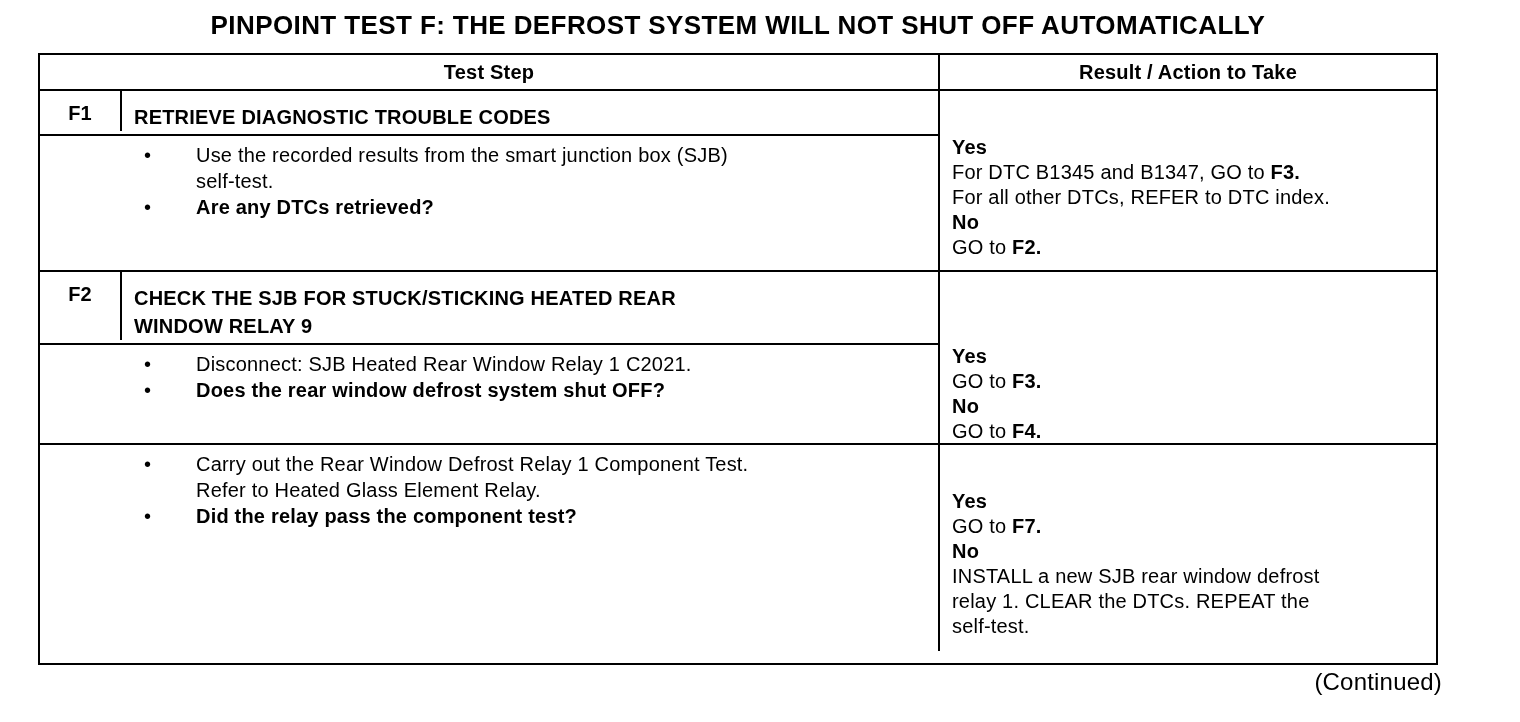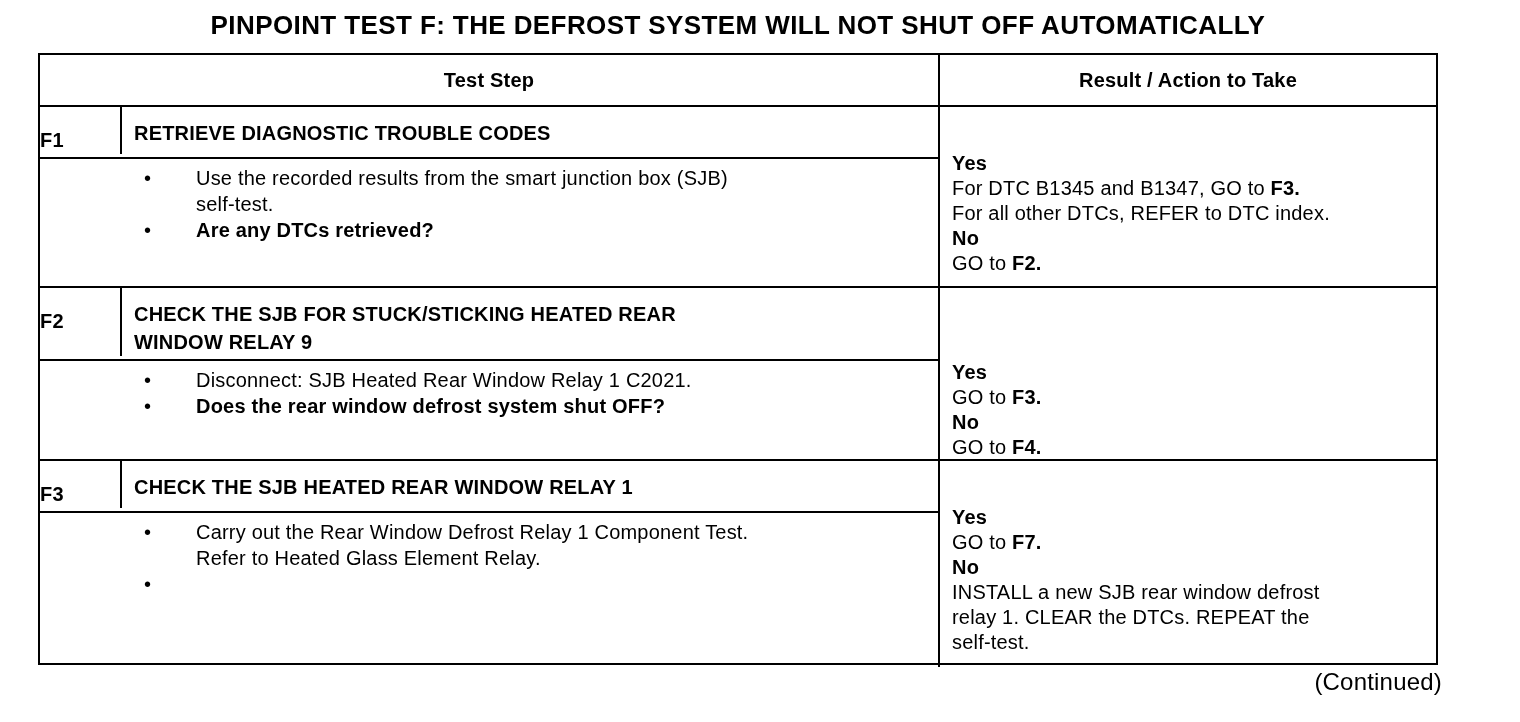--- a/index.html
+++ b/index.html
@@ -18,39 +18,39 @@
     font-size: 26px; font-weight: bold; letter-spacing: 0.4px;
     white-space: pre;
   }
   .ptable {
     position: absolute;
     top: 53px; left: 38px;
     width: 1400px; height: 612px;
     border: 2px solid #000;
     background: #fff;
   }
-  .thead { display: flex; height: 52px; border-bottom: 2px solid #000; }
+  .thead { display: flex; height: 36px; border-bottom: 2px solid #000; }
   .th {
     display: flex; align-items: center; justify-content: center;
     font-size: 20px; font-weight: bold; letter-spacing: 0.2px;
   }
   .th-left { flex: 0 0 900px; border-right: 2px solid #000; }
   .th-right { flex: 1; }
 
   .group { display: flex; }
   .g1 { height: 181px; border-bottom: 2px solid #000; }
   .g2 { height: 173px; border-bottom: 2px solid #000; }
   .g3 { height: 206px; }
 
   .g-left { flex: 0 0 900px; border-right: 2px solid #000; display: flex; flex-direction: column; }
   .step-header { display: flex; border-bottom: 2px solid #000; padding-bottom: 3px; }
   .step-num {
     flex: 0 0 82px; border-right: 2px solid #000;
-    font-size: 20px; font-weight: bold;
-    line-height: 28px; padding-top: 19px; letter-spacing: 0.2px;
+    text-align: center; font-size: 20px; font-weight: bold;
+    line-height: 28px; padding-top: 8px; letter-spacing: 0.2px;
   }
   .step-title {
     flex: 1; padding: 12px 12px 0 12px;
     font-size: 20px; font-weight: bold; line-height: 28px;
     letter-spacing: 0.2px; white-space: pre-line;
   }
   .step-body { flex: 1; padding-top: 6px; }
   .bullet { display: flex; line-height: 26px; font-size: 20px; letter-spacing: 0.2px; }
   .bullet .dot { flex: 0 0 52px; margin-left: 104px; }
   .btext { white-space: pre-line; }
@@ -139,32 +139,29 @@
       </div>
       <div class="res-block">
         <div class="res-label">No</div>
         <div class="res-line"><span>GO to </span><span class="bold">F4.</span></div>
       </div>
     </div>
   </div>
 
   <div class="group g3">
     <div class="g-left">
-      <div class="step-header">
-        <div class="step-num">F3</div>
-        <div class="step-title">CHECK THE SJB HEATED REAR WINDOW RELAY 1</div>
-      </div>
       <div class="step-body">
         <div class="bullet">
             <span class="dot">•</span>
             <span class="btext">Carry out the Rear Window Defrost Relay 1 Component Test.
 Refer to Heated Glass Element Relay.</span>
           </div>
         <div class="bullet">
             <span class="dot">•</span>
+            <span class="btext bold">Did the relay pass the component test?</span>
           </div>
       </div>
     </div>
     <div class="g-right rg3">
       <div class="res-block">
         <div class="res-label">Yes</div>
         <div class="res-line"><span>GO to </span><span class="bold">F7.</span></div>
       </div>
       <div class="res-block">
         <div class="res-label">No</div>

